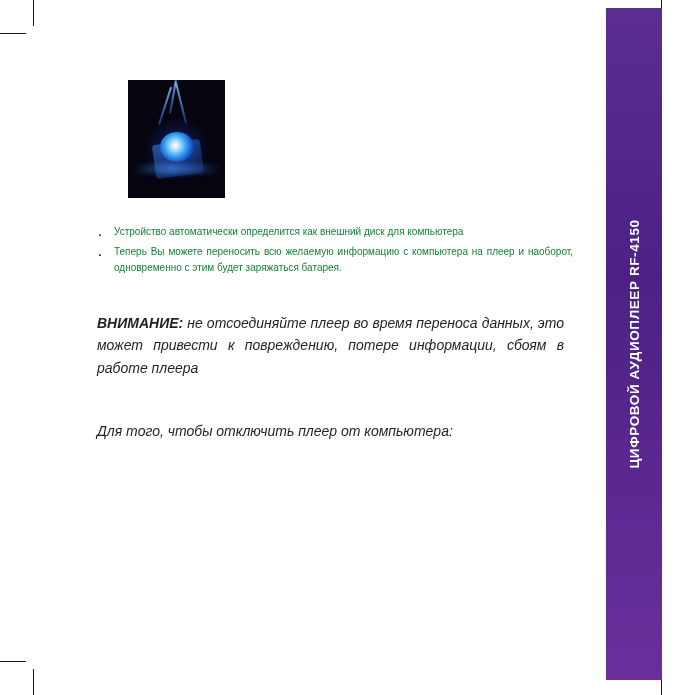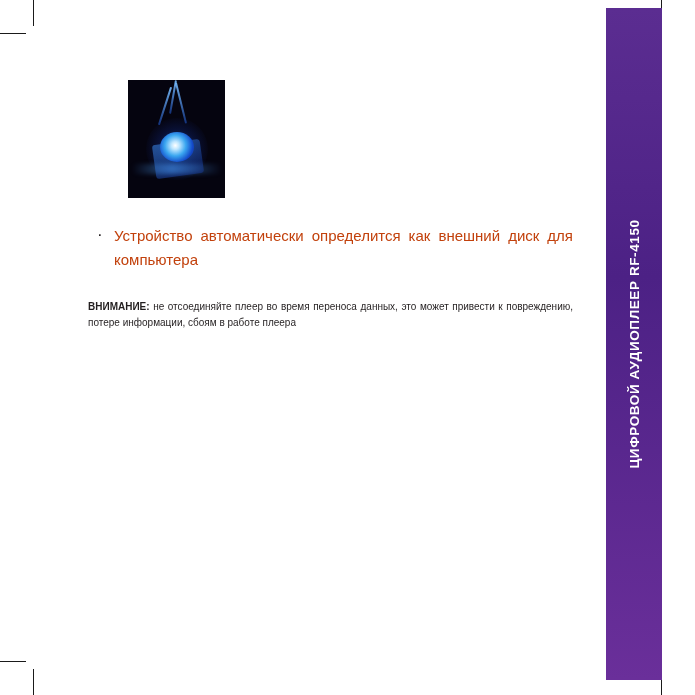--- a/index.html
+++ b/index.html
@@ -118,40 +118,41 @@
 
   ul.bullets {
     list-style: none;
     margin: 0 0 0 0;
     padding: 0;
   }
   ul.bullets li {
     position: relative;
     padding-left: 26px;
     margin-bottom: 4px;
-    font-size: 15px;
+    font-size: 10px;
     line-height: 1.62;
-    color: #c2410c;
+    color: #15803d;
     text-align: justify;
   }
   ul.bullets li::before {
     content: "\00B7";
     position: absolute;
     left: 9px;
     top: -3px;
     font-size: 17px;
     color: #231f20;
   }
 
   p.para {
-    font-size: 10px;
+    font-size: 14px;
     line-height: 1.62;
     color: #231f20;
-    margin: 0;
+    margin: 9px;
     text-align: justify;
+    font-style: italic;
   }
   .gap-lg { height: 22px; }
   .gap-sm { height: 8px; }
   .strong { font-weight: bold; }
 </style>
 </head>
 <body>
 
 <div class="page">
 
@@ -173,26 +174,28 @@
       <div class="fig-body"></div>
       <div class="fig-wire w1"></div>
       <div class="fig-wire w2"></div>
       <div class="fig-wire w3"></div>
       <div class="fig-streak"></div>
       <div class="fig-glow"></div>
     </div>
 
     <ul class="bullets">
       <li>Устройство автоматически определится как внешний диск для компьютера</li>
+      <li>Теперь Вы можете переносить всю желаемую информацию с компьютера на плеер и наоборот, одновременно с этим будет заряжаться батарея.</li>
     </ul>
 
     <div class="gap-lg"></div>
 
     <p class="para"><span class="strong">ВНИМАНИЕ:</span><span> не отсоединяйте плеер во время переноса данных, это может привести к повреждению, потере информации, сбоям в работе плеера</span></p>
 
     <div class="gap-lg"></div>
 
+    <p class="para">Для того, чтобы отключить плеер от компьютера:</p>
 
     <div class="gap-sm"></div>
 
 
   </div>
 </div>
 
 </body></html>

